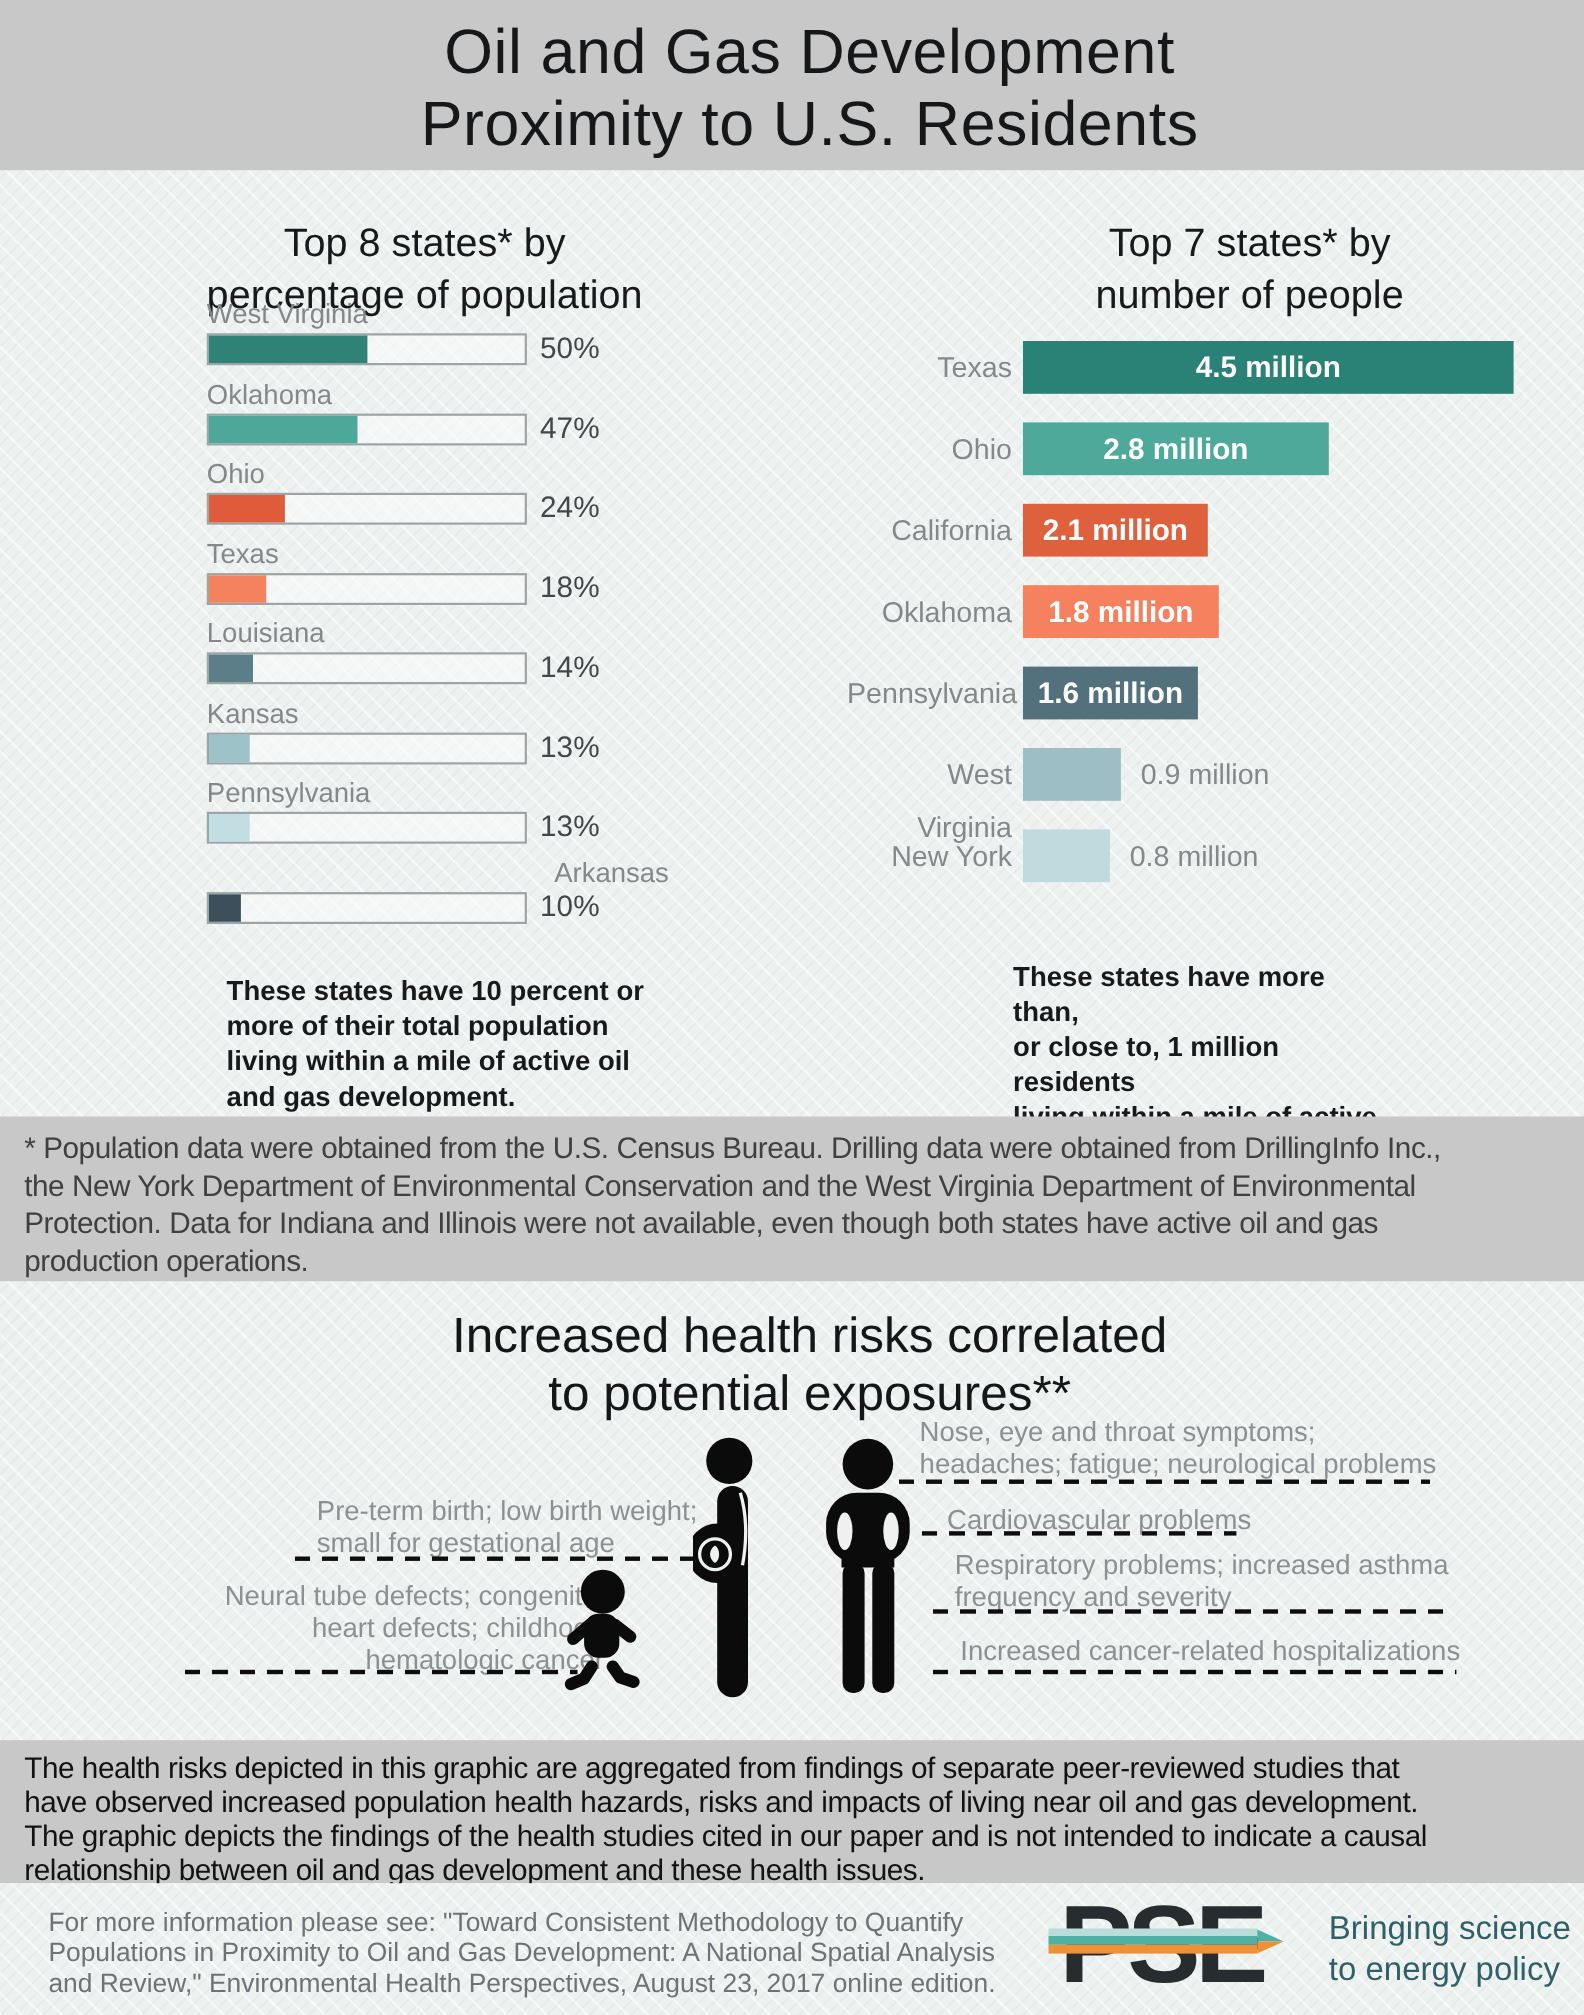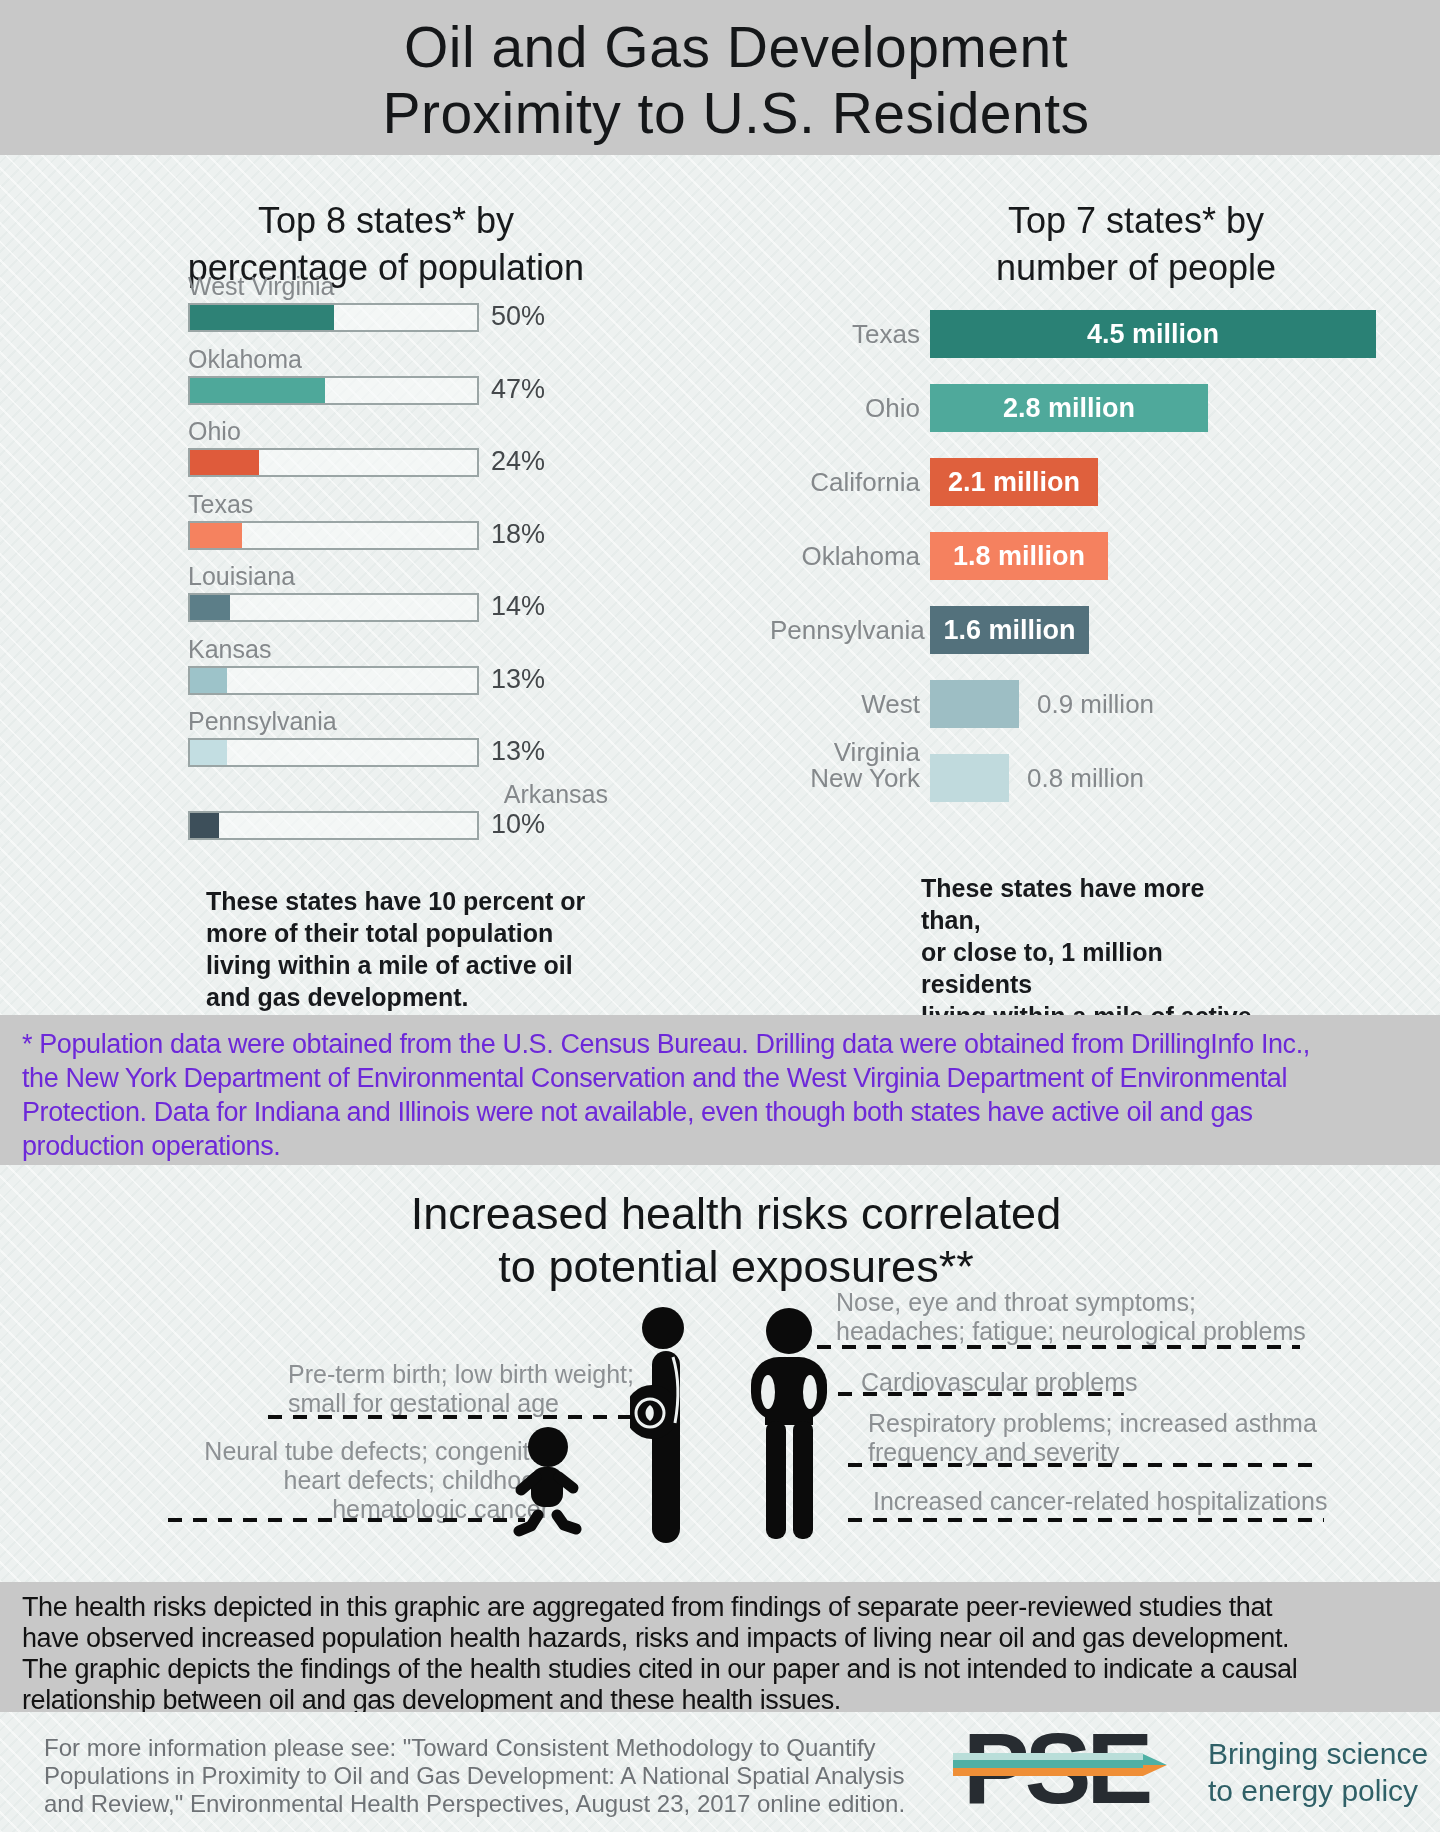--- a/index.html
+++ b/index.html
@@ -40,21 +40,21 @@
     color:#fff;font-weight:bold;font-size:27px;}
   .cval-out{position:absolute;top:0;height:48px;line-height:48px;font-size:26px;color:#84888b;}
 
   .caption{position:absolute;margin:0;font-size:25px;line-height:32px;font-weight:600;color:#17191c;}
   .pct-caption{left:190px;top:730px;width:400px;}
   .cnt-caption{left:905px;top:717px;width:350px;}
 
   
   .footnote-band{top:1015px;height:150px;}
   .footnote-band p{margin:0;position:absolute;left:22px;top:12px;font-size:27px;line-height:34px;
-    letter-spacing:-.4px;color:#6d28d9;}
+    letter-spacing:-.4px;color:#404040;}
 
   
   .health{position:absolute;left:0;top:1165px;width:1440px;height:417px;}
   .health-title{margin:0;position:absolute;left:220px;top:22px;width:1000px;text-align:center;
     font-size:45px;line-height:53px;font-weight:500;color:#141618;}
   .ann{position:absolute;margin:0;font-size:25px;line-height:29px;color:#8c9093;}
   .ann-0{left:272px;top:195px;width:400px;}
   .ann-1{left:173px;top:272px;width:360px;text-align:right;}
   .ann-2{left:820px;top:123px;width:470px;}
   .ann-3{left:845px;top:203px;width:400px;}

